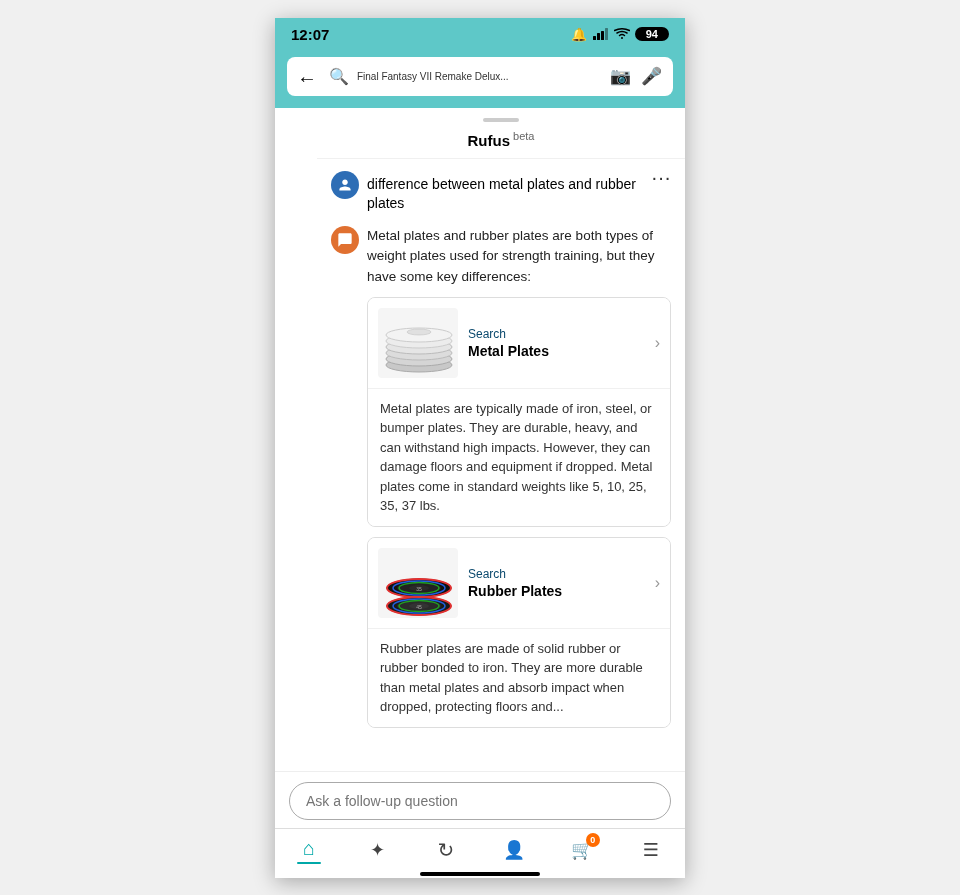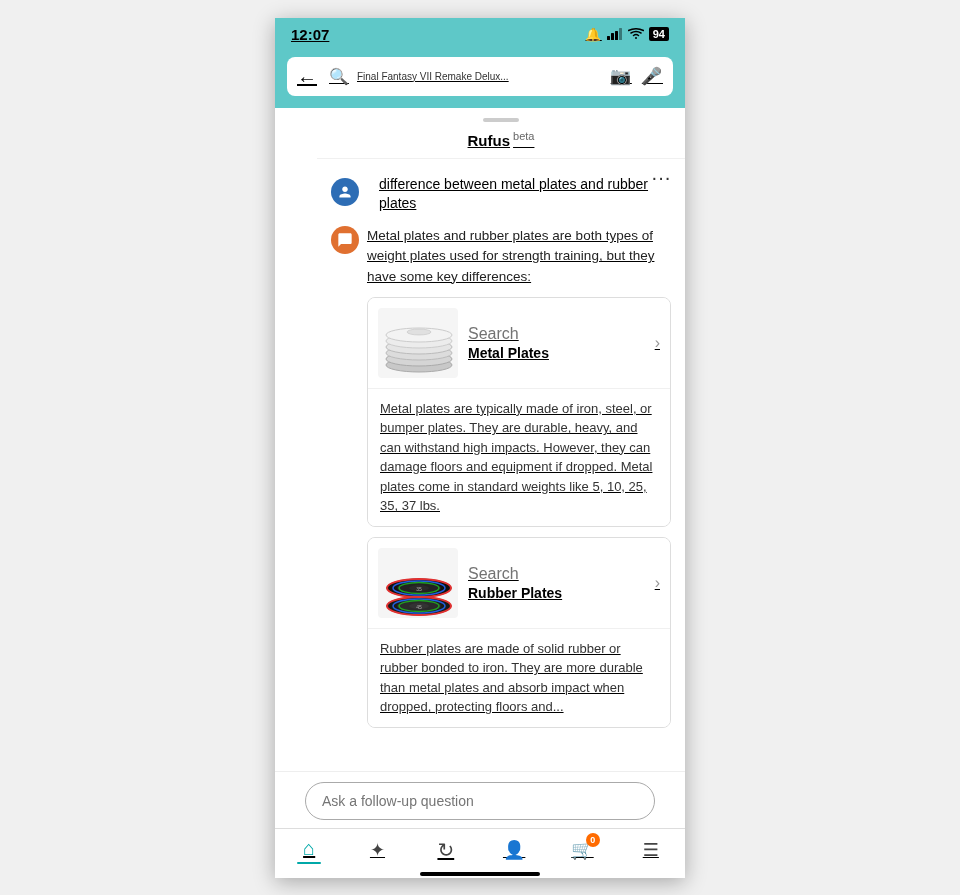--- a/index.html
+++ b/index.html
@@ -16,21 +16,20 @@
     .phone-container {
       width: 410px;
       height: 860px;
       background: #ffffff;
       border-radius: 0px;
       overflow: hidden;
       display: flex;
       flex-direction: column;
       position: relative;
       box-shadow: 0 4px 20px rgba(0,0,0,0.3);
-      text-decoration: underline;
     }
 
     
     .status-bar {
       background: #5ec8c8;
       padding: 8px 16px 6px;
       display: flex;
       justify-content: space-between;
       align-items: center;
       flex-shrink: 0;
@@ -46,22 +45,22 @@
       gap: 5px;
     }
     .status-icons svg {
       fill: #000;
     }
     .battery-badge {
       background: #000;
       color: #fff;
       font-size: 11px;
       font-weight: 600;
-      padding: 1px 4px;
-      border-radius: 2px;
+      padding: 1px 11px;
+      border-radius: 7px;
     }
     .bell-icon {
       font-size: 13px;
     }
 
     
     .search-header {
       background: #5ec8c8;
       padding: 8px 12px 12px;
       flex-shrink: 0;
@@ -149,22 +148,22 @@
     
     .messages-container {
       padding: 12px 14px;
       display: flex;
       flex-direction: column;
       gap: 12px;
     }
 
     .user-message {
       display: flex;
-      align-items: center;
-      gap: 20px;
+      align-items: flex-start;
+      gap: 8px;
     }
     .user-avatar {
       width: 28px;
       height: 28px;
       border-radius: 50%;
       background: #2d6db5;
       flex-shrink: 0;
       display: flex;
       align-items: center;
       justify-content: center;
@@ -229,22 +228,22 @@
       align-items: center;
       justify-content: center;
       background: #f5f5f5;
       border-radius: 4px;
     }
     .product-card-info {
       flex: 1;
       padding: 0 10px;
     }
     .product-card-search-label {
-      font-size: 16px;
-      color: #737373;
+      font-size: 12px;
+      color: #0c4a6e;
       margin-bottom: 2px;
     }
     .product-card-name {
       font-size: 14px;
       font-weight: 600;
       color: #000;
     }
     .product-card-chevron {
       color: #999;
       font-size: 16px;
@@ -259,21 +258,21 @@
 
     
     .metal-plates-img {
       display: flex;
       align-items: center;
       justify-content: center;
     }
 
     
     .input-area {
-      padding: 10px 30px 8px;
+      padding: 10px 14px 8px;
       border-top: 1px solid #eee;
       flex-shrink: 0;
       background: #fff;
     }
     .follow-up-input {
       width: 100%;
       border: 1.5px solid #aaa;
       border-radius: 20px;
       padding: 10px 16px;
       font-size: 14px;

